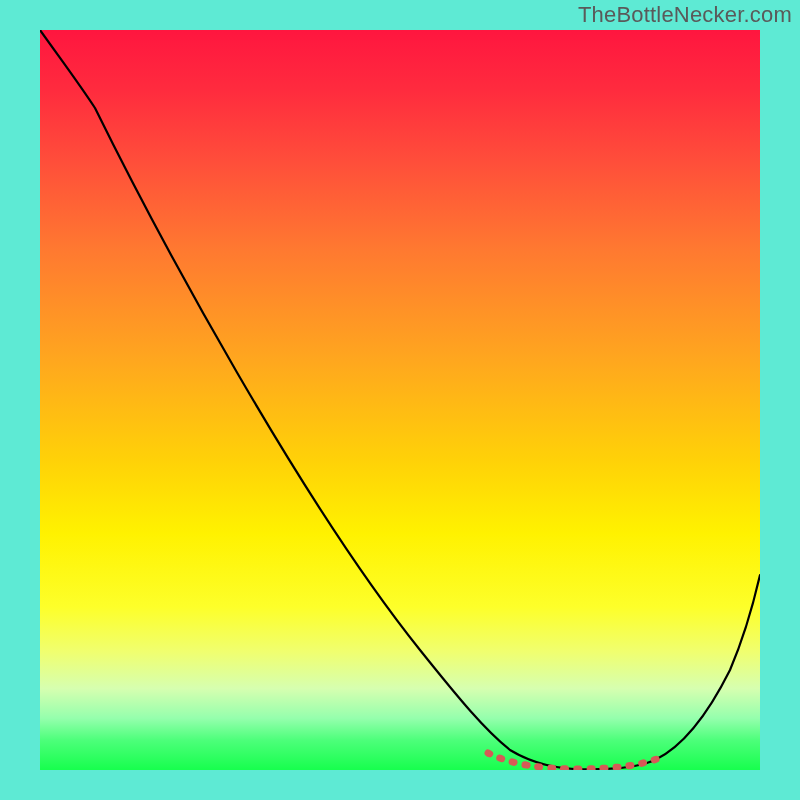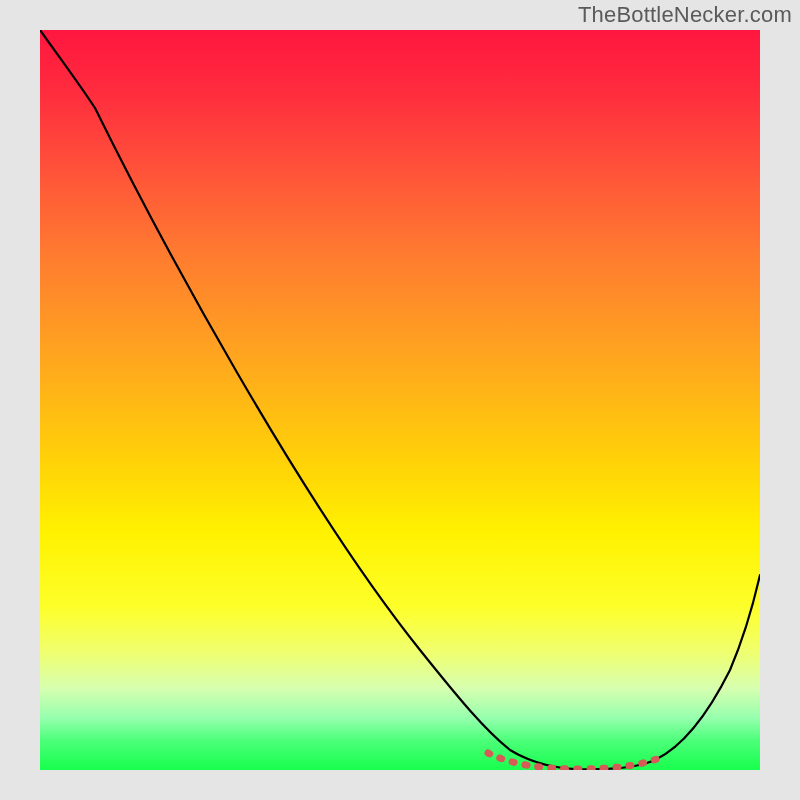--- a/index.html
+++ b/index.html
@@ -8,21 +8,21 @@
     width: 800px;
     height: 800px;
     background: #000;
     overflow: hidden;
     font-family: Arial, Helvetica, sans-serif;
   }
   .frame {
     position: relative;
     width: 800px;
     height: 800px;
-    background: #e5e5e5;
+    background: #5eead4;
   }
   .watermark {
     position: absolute;
     top: 2px;
     right: 8px;
     color: #5a5a5a;
     font-size: 22px;
     font-weight: 500;
     letter-spacing: 0.2px;
     z-index: 5;

